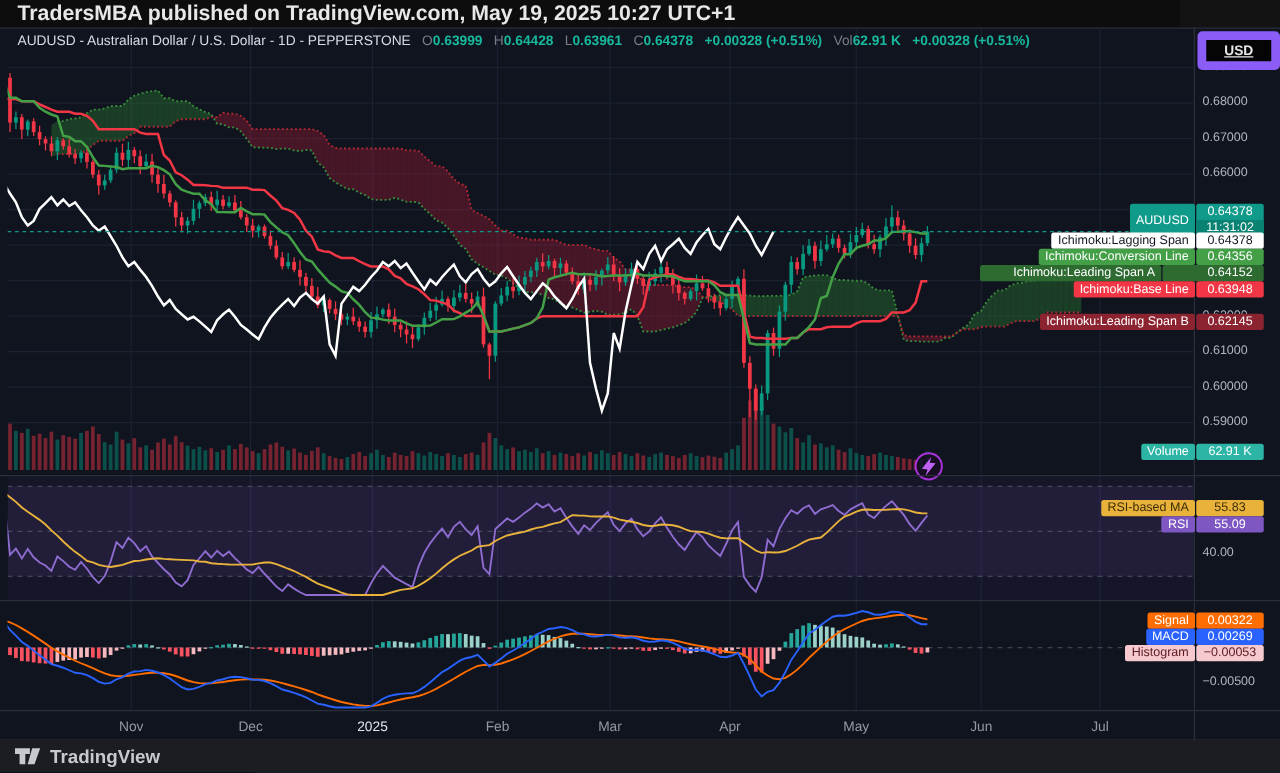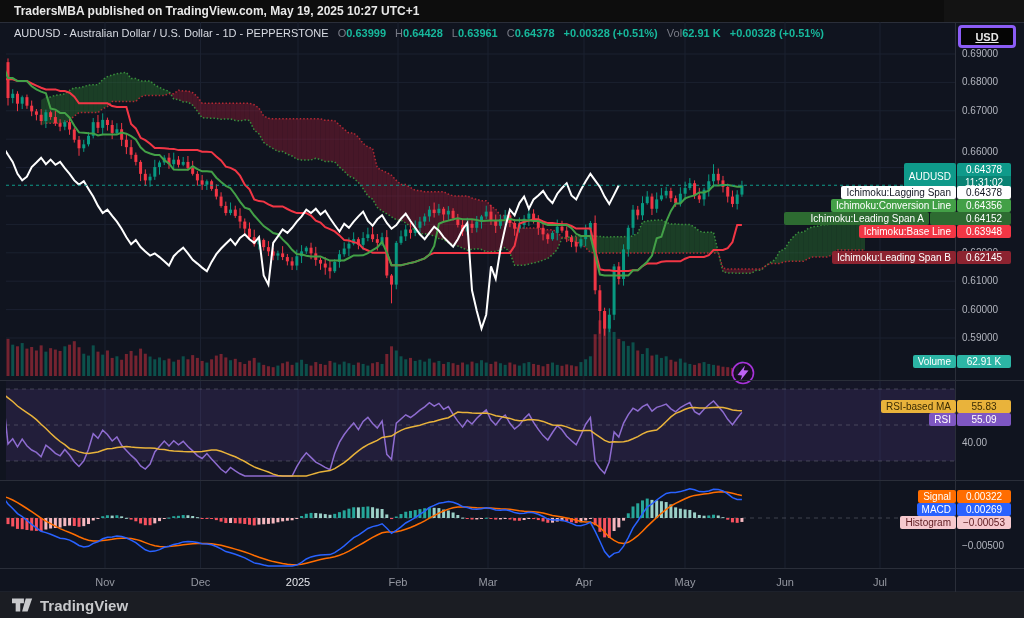--- a/index.html
+++ b/index.html
@@ -2,32 +2,32 @@
 <html><head>
 <meta charset="utf-8">
 <style>
   html,body{margin:0;padding:0;background:#131313;}
   #stage{position:relative;width:1024px;height:618px;overflow:hidden;
          font-family:"Liberation Sans","DejaVu Sans",sans-serif;
          background:#131313;color:#d1d4dc;}
   
   #banner{position:absolute;left:0;top:0;width:944px;height:22px;background:#0d0d0d;
           display:flex;align-items:center;padding-left:14px;box-sizing:border-box;
-          font-size:12px;font-weight:bold;color:#e8e8e8;}
+          font-size:17px;font-weight:bold;color:#e8e8e8;}
   
   #chart-bg{position:absolute;left:0;top:22px;width:1024px;height:570px;background:#10141f;border-top:1px solid #2a2e39;}
   #chart-svg{position:absolute;left:0;top:0;width:1024px;height:618px;}
   
   #legend{position:absolute;left:14px;top:27px;font-size:11px;color:#d1d4dc;white-space:nowrap;z-index:5;}
   #legend .lbl{color:#787b86;margin-left:6px;}
   #legend .val{color:#17b89c;font-weight:bold;}
   #legend .ttl{color:#d8dbe3;}
   
   #usd-btn{position:absolute;left:958px;top:25px;width:52px;height:17px;background:#050505;
-           border:3px solid #8b5cf6;border-radius:4px;color:#e8e8e8;font-size:11px;font-weight:bold;
+           border:7px solid #8b5cf6;border-radius:4px;color:#e8e8e8;font-size:11px;font-weight:bold;
            display:flex;align-items:center;justify-content:center;z-index:6;text-decoration:underline;}
   
   .ptick{position:absolute;left:962px;font-size:10px;color:#b2b5be;z-index:2;}
   .ttick{position:absolute;top:576px;font-size:11px;color:#9598a1;transform:translateX(-50%);z-index:2;}
   .ttick.bright{color:#e4e6eb;}
   
   .axis-label{position:absolute;right:13px;display:flex;align-items:stretch;gap:1px;z-index:7;font-size:10px;line-height:13px;}
   .axis-label .name{padding:0 5px;border-radius:2px;white-space:nowrap;}
   .axis-label .val{width:54px;text-align:center;border-radius:2px;}
   .lag  .name,.lag  .val{background:#ffffff;color:#131722;}
@@ -985,21 +985,21 @@
   <div id="footer">
     <svg width="22" height="14" viewBox="0 0 24 14">
       <path d="M0 0h13v5H9v9H4V5H0z" fill="#c8c9cc"></path>
       <path d="M15 0h7l-5 14h-6z" fill="#c8c9cc"></path>
     </svg>
     <span class="brand">TradingView</span>
   </div>
 <div class="ptick" style="top: 48px;">0.69000</div>
     <div class="ptick" style="top: 76.4px;">0.68000</div>
     <div class="ptick" style="top: 104.8px;">0.67000</div>
-    <div class="ptick" style="top: 146px; text-align: right;">0.66000</div>
+    <div class="ptick" style="top: 133px; text-align: right;">0.66000</div>
     <div class="ptick" style="top: 161.6px;">0.65000</div>
     <div class="ptick" style="top: 190px;">0.64000</div>
     <div class="ptick" style="top: 218.4px;">0.63000</div>
     <div class="ptick" style="top: 246.8px;">0.62000</div>
     <div class="ptick" style="top: 275.2px;">0.61000</div>
     <div class="ptick" style="top: 303.6px;">0.60000</div>
     <div class="ptick" style="top: 332px;">0.59000</div>
     <div class="ttick" style="left: 105px;">Nov</div>
     <div class="ttick" style="left: 200.5px;">Dec</div>
     <div class="ttick bright" style="left: 298px;">2025</div>

